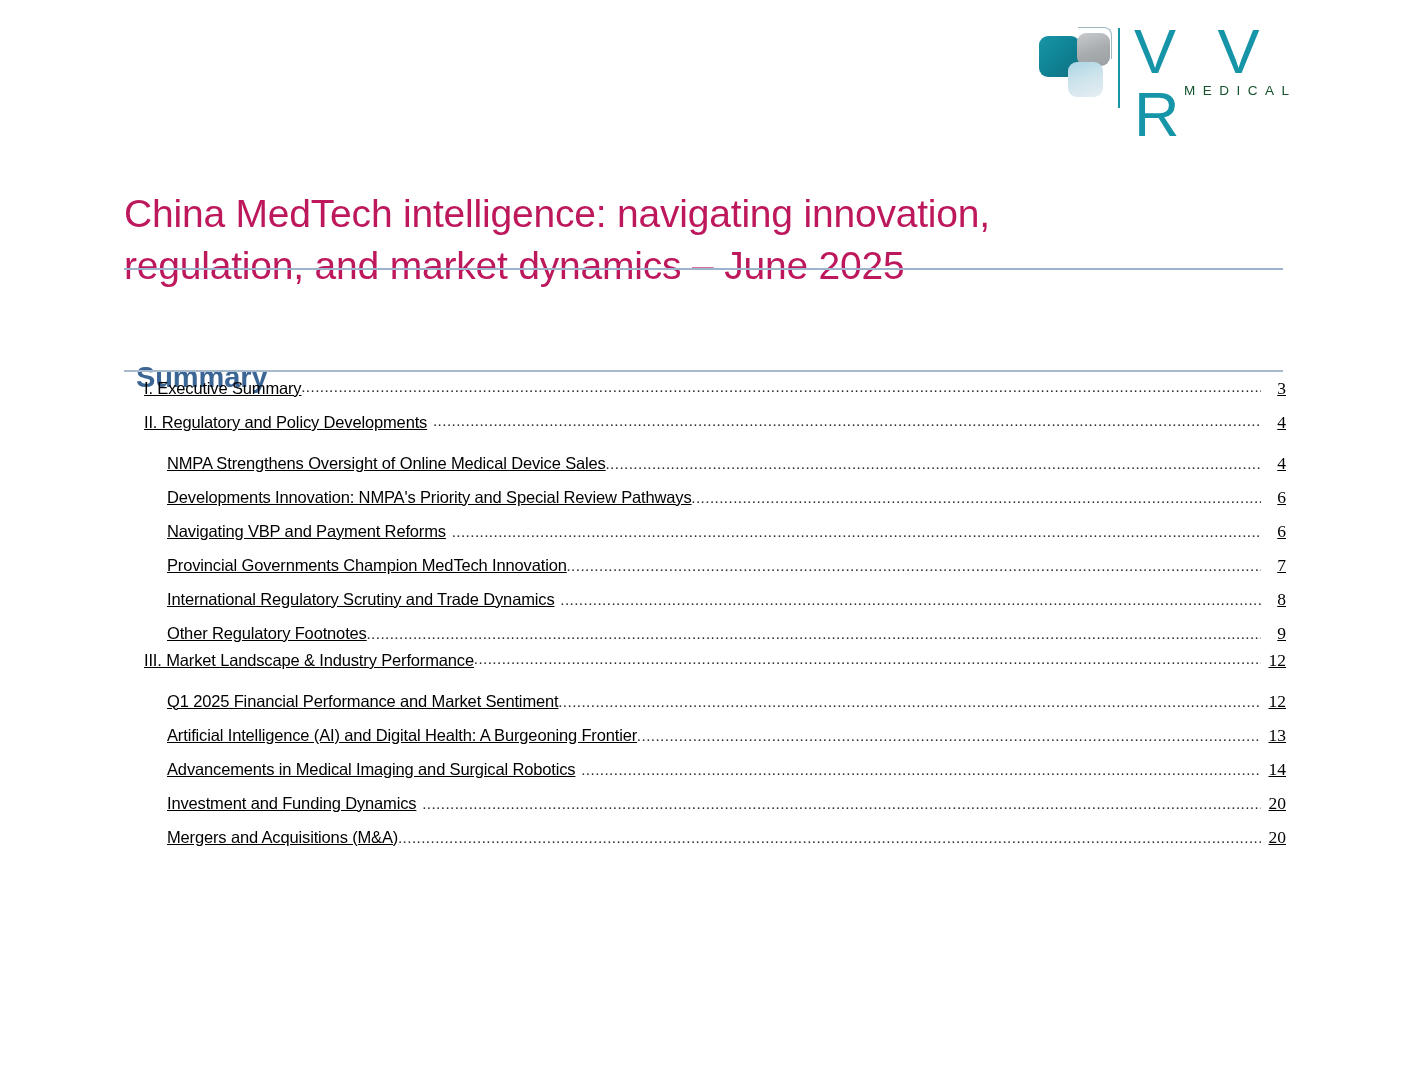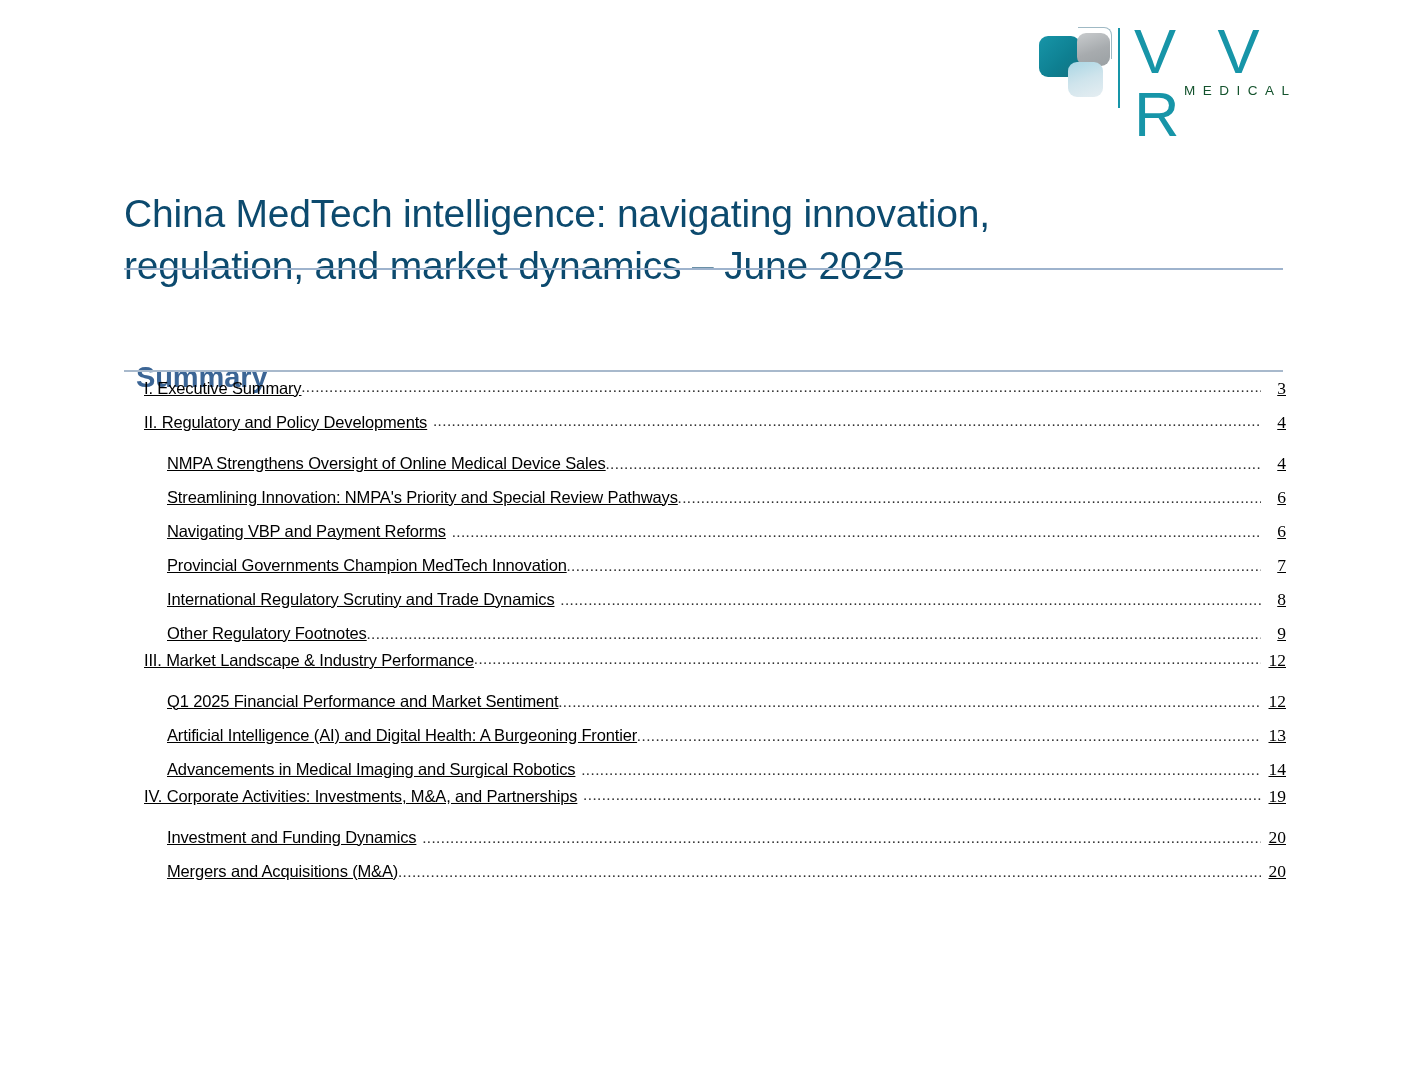--- a/index.html
+++ b/index.html
@@ -110,21 +110,21 @@
   
   .doc-title {
     position: absolute;
     left: 124px;
     top: 162px;
     width: 1000px;
     font-family: "Liberation Sans", sans-serif;
     font-size: 39px;
     font-weight: 400;
     line-height: 52px;
-    color: #0c4a6e;
+    color: #be185d;
     letter-spacing: -0.2px;
   }
   .rule-title {
     position: absolute;
     left: 124px;
     top: 268px;
     width: 1159px;
     height: 2px;
     background: #9eb3cd;
   }
@@ -253,21 +253,21 @@
         <span class="toc-leader"></span>
         <span class="toc-page">4</span>
       </div>
       <div class="toc-row lvl2">
         <span class="toc-label">NMPA Strengthens Oversight of Online Medical Device Sales</span>
         <span class="toc-gap"></span>
         <span class="toc-leader"></span>
         <span class="toc-page">4</span>
       </div>
       <div class="toc-row lvl2">
-        <span class="toc-label">Streamlining Innovation: NMPA's Priority and Special Review Pathways</span>
+        <span class="toc-label">Developments Innovation: NMPA's Priority and Special Review Pathways</span>
         <span class="toc-gap"></span>
         <span class="toc-leader"></span>
         <span class="toc-page">6</span>
       </div>
       <div class="toc-row lvl2 spaced">
         <span class="toc-label">Navigating VBP and Payment Reforms</span>
         <span class="toc-gap"></span>
         <span class="toc-leader"></span>
         <span class="toc-page">6</span>
       </div>
@@ -306,26 +306,20 @@
         <span class="toc-gap"></span>
         <span class="toc-leader"></span>
         <span class="toc-page">13</span>
       </div>
       <div class="toc-row lvl2 spaced">
         <span class="toc-label">Advancements in Medical Imaging and Surgical Robotics</span>
         <span class="toc-gap"></span>
         <span class="toc-leader"></span>
         <span class="toc-page">14</span>
       </div>
-      <div class="toc-row lvl1 spaced">
-        <span class="toc-label">IV. Corporate Activities: Investments, M&amp;A, and Partnerships</span>
-        <span class="toc-gap"></span>
-        <span class="toc-leader"></span>
-        <span class="toc-page">19</span>
-      </div>
       <div class="toc-row lvl2 spaced">
         <span class="toc-label">Investment and Funding Dynamics</span>
         <span class="toc-gap"></span>
         <span class="toc-leader"></span>
         <span class="toc-page">20</span>
       </div>
       <div class="toc-row lvl2">
         <span class="toc-label">Mergers and Acquisitions (M&amp;A)</span>
         <span class="toc-gap"></span>
         <span class="toc-leader"></span>

